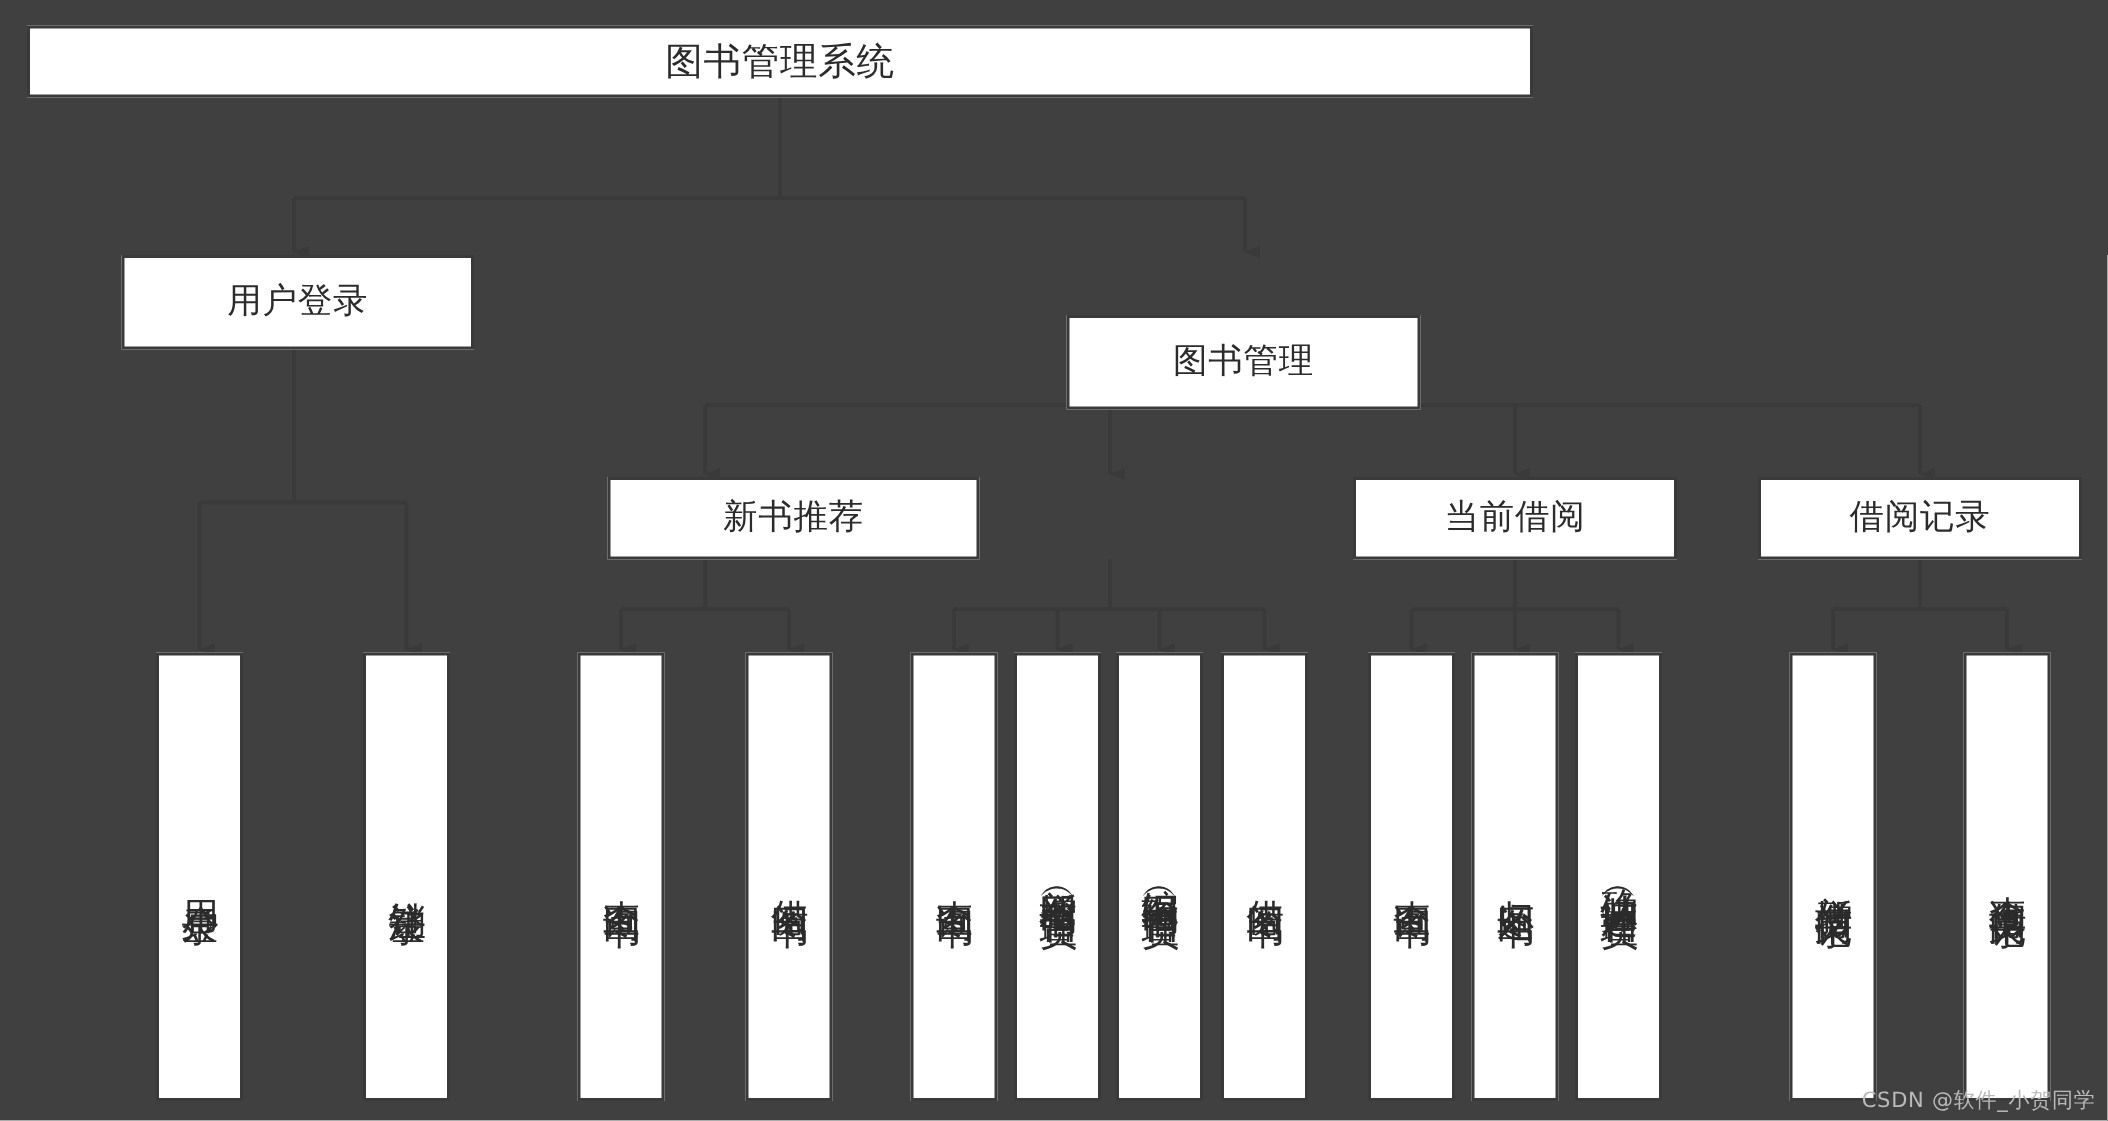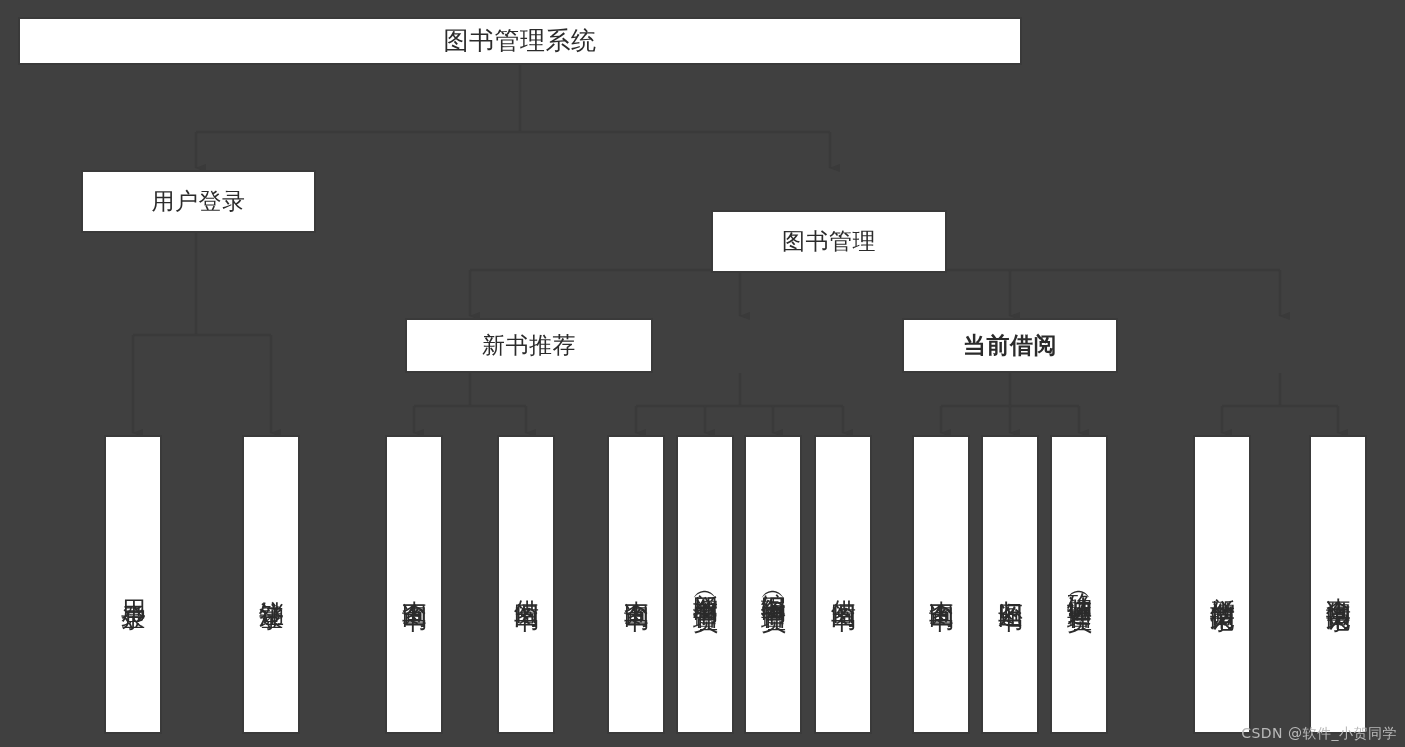--- a/index.html
+++ b/index.html
@@ -139,22 +139,25 @@
   <div class="node horiz" style="left:81px; top:170px; width:235px; height:63px;">
     <span class="lbl">用户登录</span>
   </div>
   <div class="node horiz" style="left:711px; top:170px; width:236px; height:63px;margin-top:40px;">
     <span class="lbl">图书管理</span>
   </div>
 
   <div class="node horiz" style="left:362px; top:318px; width:248px; height:55px;margin-left:43px;">
     <span class="lbl">新书推荐</span>
   </div>
-  <div class="node horiz" style="left:902px; top:318px; width:216px; height:55px;font-weight:bold;">
+  <div class="node horiz" style="left:902px; top:318px; width:216px; height:55px;">
     <span class="lbl">当前借阅</span>
+  </div>
+  <div class="node horiz" style="left:1172px; top:318px; width:216px; height:55px;">
+    <span class="lbl">借阅记录</span>
   </div>
 
   <div class="node vert" style="left:104px; top:435px; width:58px; height:299px;">
     <span class="lbl">用户登录</span>
   </div>
   <div class="node vert" style="left:242px; top:435px; width:58px; height:299px;">
     <span class="lbl">注销登录</span>
   </div>
 
   <div class="node vert" style="left:385px; top:435px; width:58px; height:299px;">

